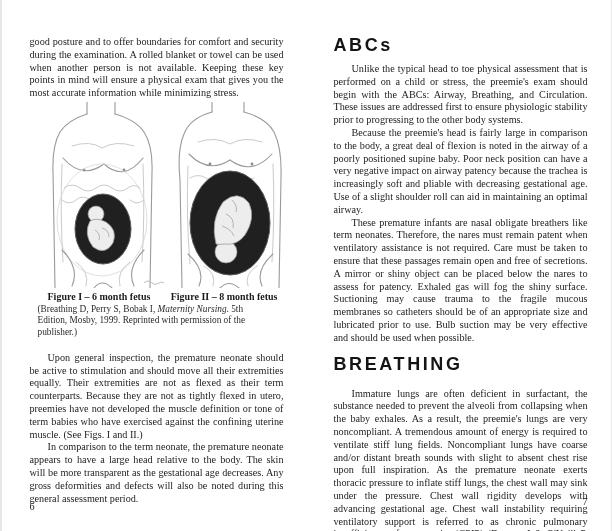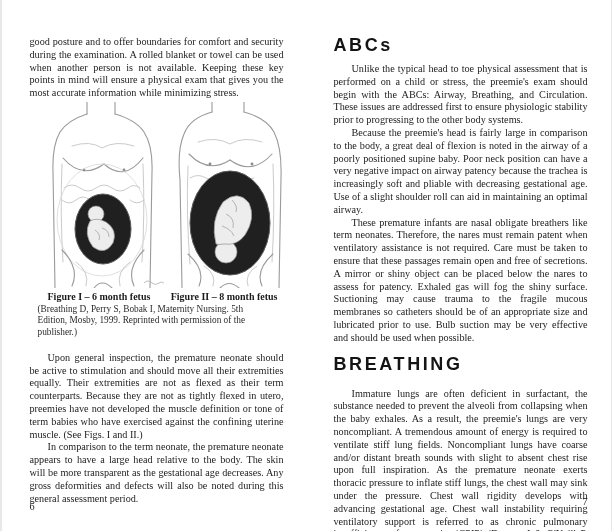--- a/index.html
+++ b/index.html
@@ -27,21 +27,21 @@
   .figure-wrap{width:250px;height:186px;margin:2px auto 0 auto;}
   .captions{
     display:flex;justify-content:space-between;
     font-weight:bold;font-size:10px;margin:3px 0 2px 0;padding:0 6px 0 18px;
     color:#1a1a1a;
   }
   .citation{
     font-size:9.3px;line-height:11.3px;color:#2a2a2a;
     padding-left:8px;width:236px;margin-bottom:14px;text-align:left;
   }
-  .citation .ital{}
+  .citation .ital{font-style:italic;}
   .bold-run{font-weight:normal;}
   .page-number{
     position:absolute;font-size:10.2px;color:#222;
     font-family:"Liberation Serif", serif;
   }
   .pn-left{left:28px;top:501px;}
   .pn-right{left:581px;top:496px;}
   .sketch{stroke:#9a9a9a;stroke-width:1.1;fill:none;stroke-linecap:round;}
   .sketch-light{stroke:#c4c4c4;stroke-width:0.9;fill:none;stroke-linecap:round;}
   .sketch-faint{stroke:#d7d7d7;stroke-width:0.8;fill:none;}

